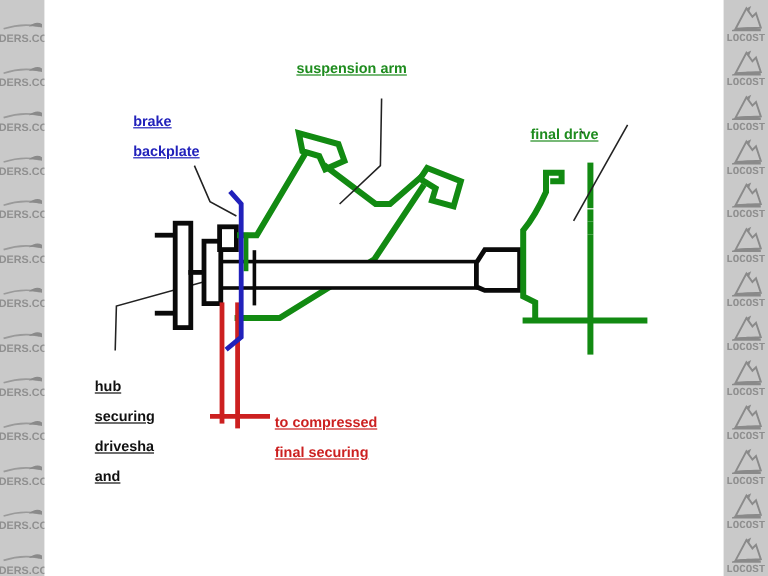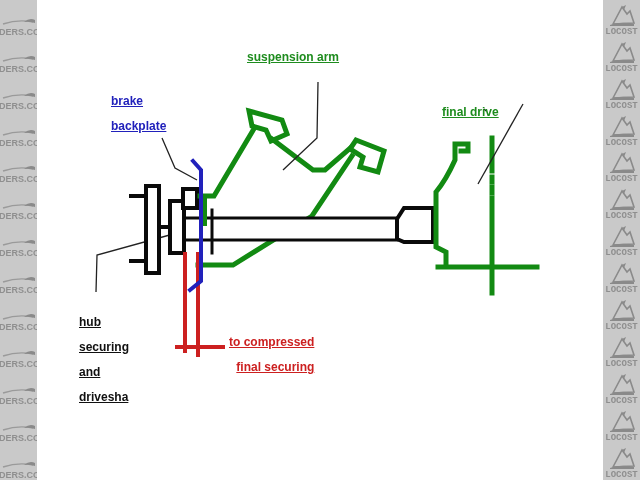--- a/index.html
+++ b/index.html
@@ -322,22 +322,22 @@
   <div class="label label-green" style="left:442px;top:80px;margin-top:20px;">final drive</div>
 
   <div class="label label-blue" style="left:111px;top:89px;">
     <div>brake</div>
     <div>backplate</div>
   </div>
 
   <div class="label label-black" style="left:79px;top:310px;">
     <div>hub</div>
     <div>securing</div>
+    <div>drivesha</div>
     <div>and</div>
-    <div>drivesha</div>
-  </div>
-
-  <div class="label label-red" style="left:229px;top:330px;text-align:right;">
+  </div>
+
+  <div class="label label-red" style="left:229px;top:340px;">
     <div>to compressed</div>
     <div>final securing</div>
   </div>
 
 </div>
 
 </body></html>

